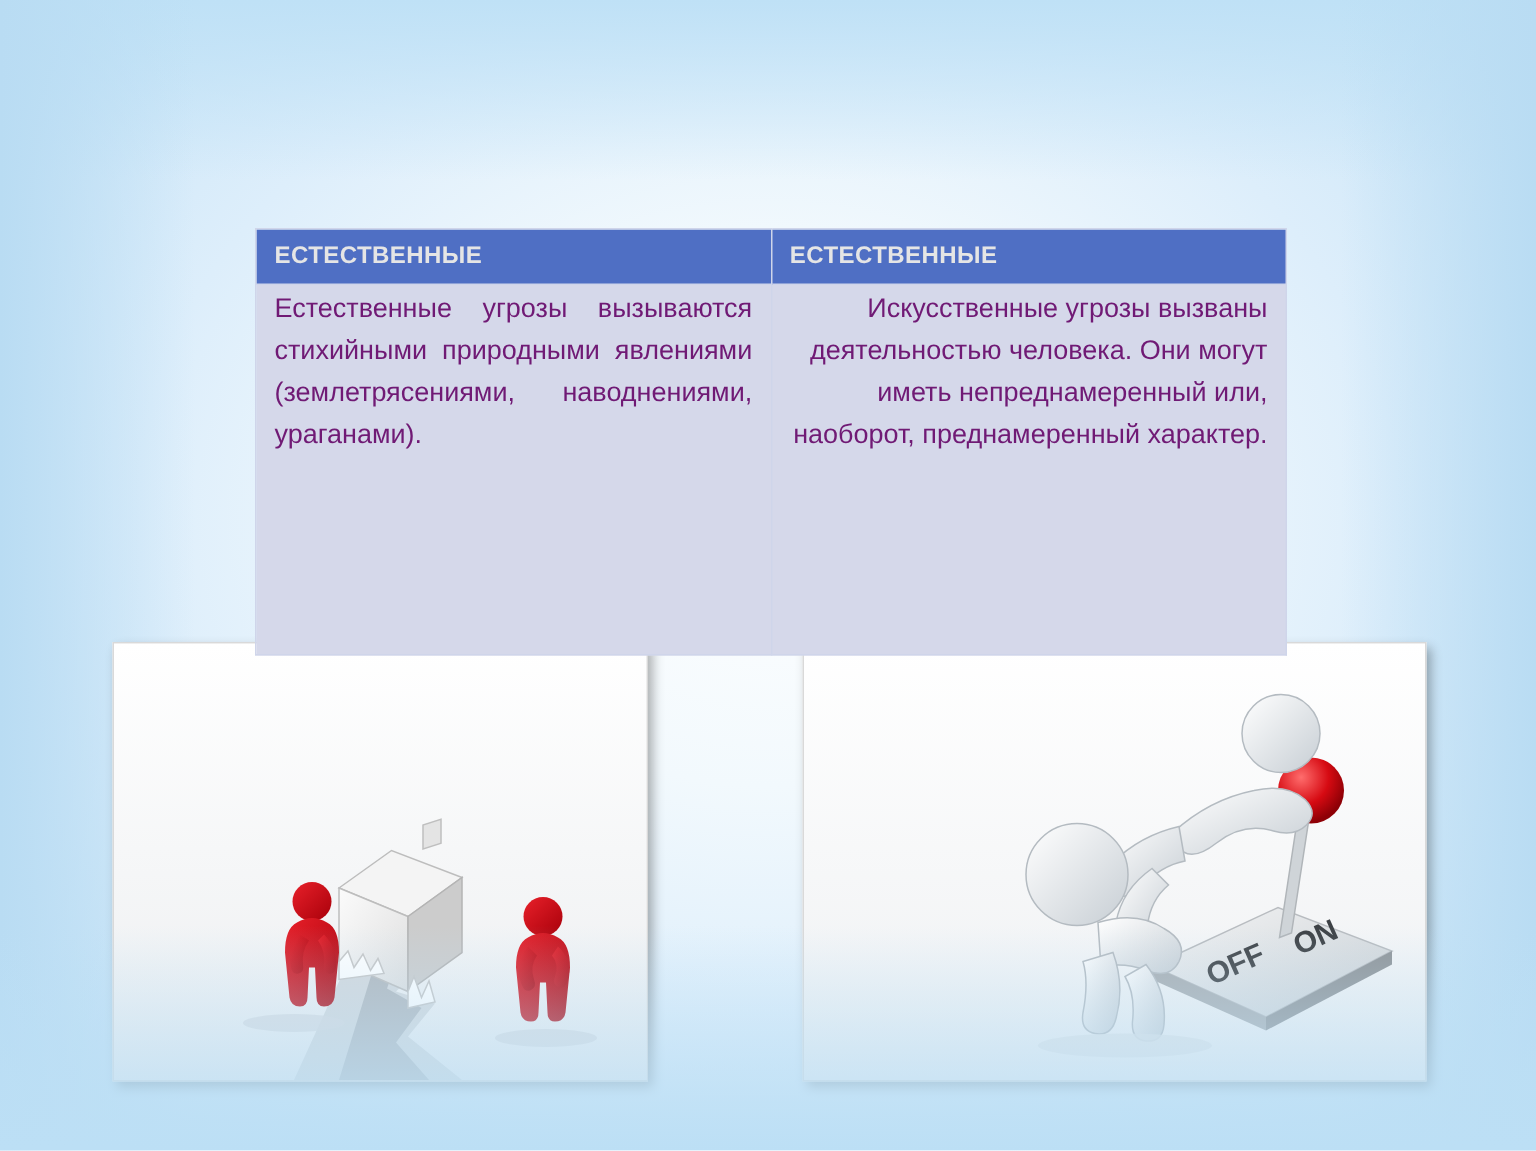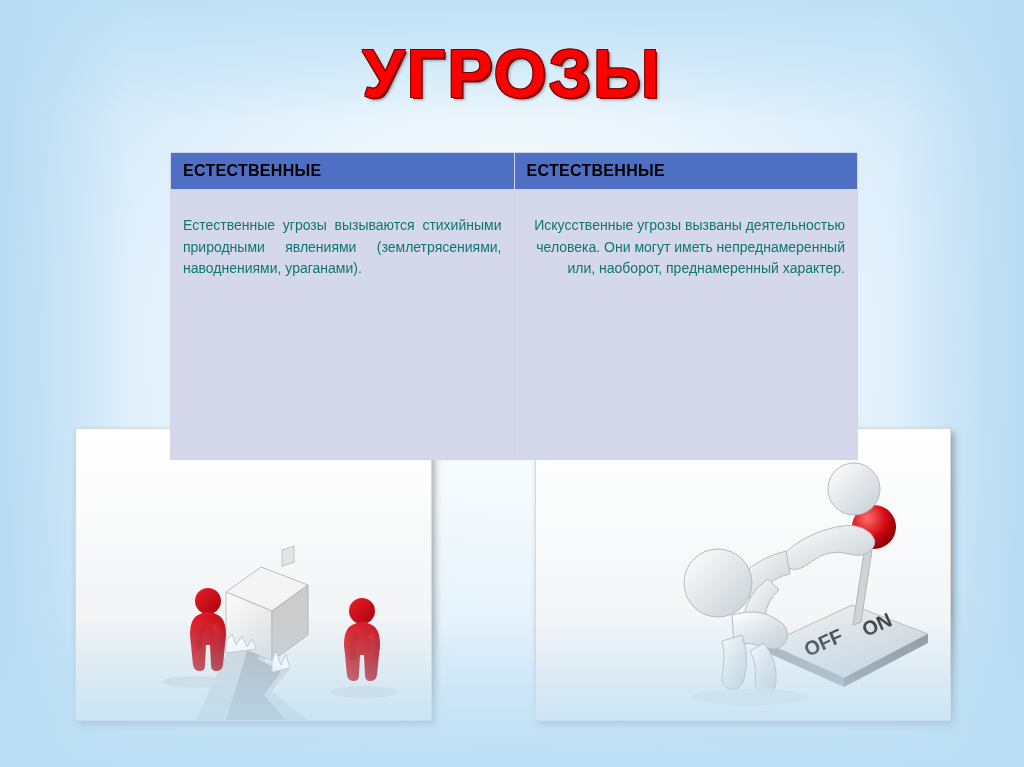--- a/index.html
+++ b/index.html
@@ -77,35 +77,35 @@
     width: 688px;
     z-index: 4;
   }
   table.cmp {
     border-collapse: collapse;
     width: 688px;
     table-layout: fixed;
   }
   table.cmp th {
     background: #4f6fc4;
-    color: #000000;
+    color: #e5e5e5;
     text-align: left;
     font-size: 16px;
     font-weight: bold;
     padding: 9px 10px 9px 12px;
     border: 1px solid #cfd5ea;
     letter-spacing: 0.3px;
   }
   table.cmp td {
     background: #d5d8ea;
-    color: #0f766e;
+    color: #701a75;
     vertical-align: top;
-    font-size: 14px;
+    font-size: 18px;
     line-height: 1.55;
-    padding: 25px 12px 14px 12px;
+    padding: 2px 12px 14px 12px;
     border: 1px solid #cfd5ea;
     height: 230px;
   }
   td.justify { text-align: justify; }
   td.left { text-align: right; }
 
   .photo {
     position: absolute;
     background: #ffffff;
     border: 1px solid #d9d9d9;
@@ -126,21 +126,20 @@
   }
   .photo svg { display: block; width: 100%; height: 100%; }
 </style>
 </head>
 <body>
 
 <div class="slide">
   <div class="edge-left"></div>
   <div class="edge-right"></div>
 
-  <div class="title">УГРОЗЫ</div>
 
   <div class="table-wrap">
     <table class="cmp">
       <thead>
         <tr>
           <th>ЕСТЕСТВЕННЫЕ</th>
           <th>ЕСТЕСТВЕННЫЕ</th>
         </tr>
       </thead>
       <tbody>

